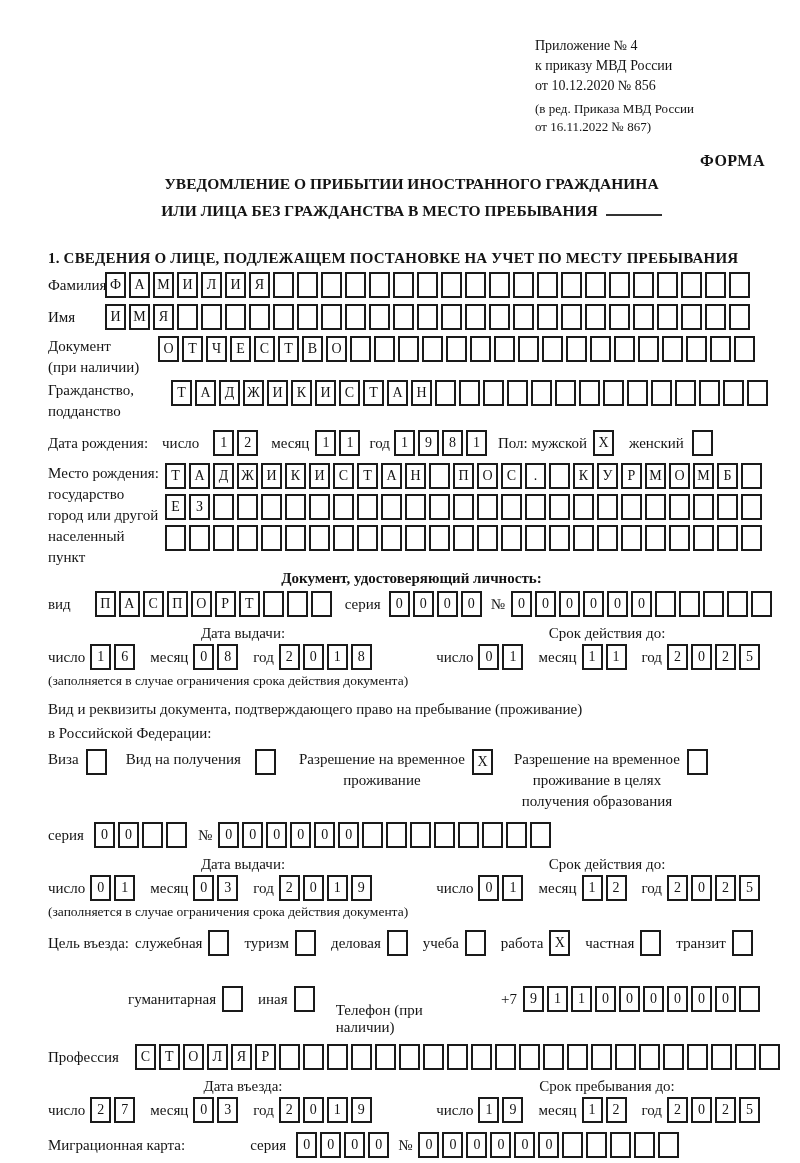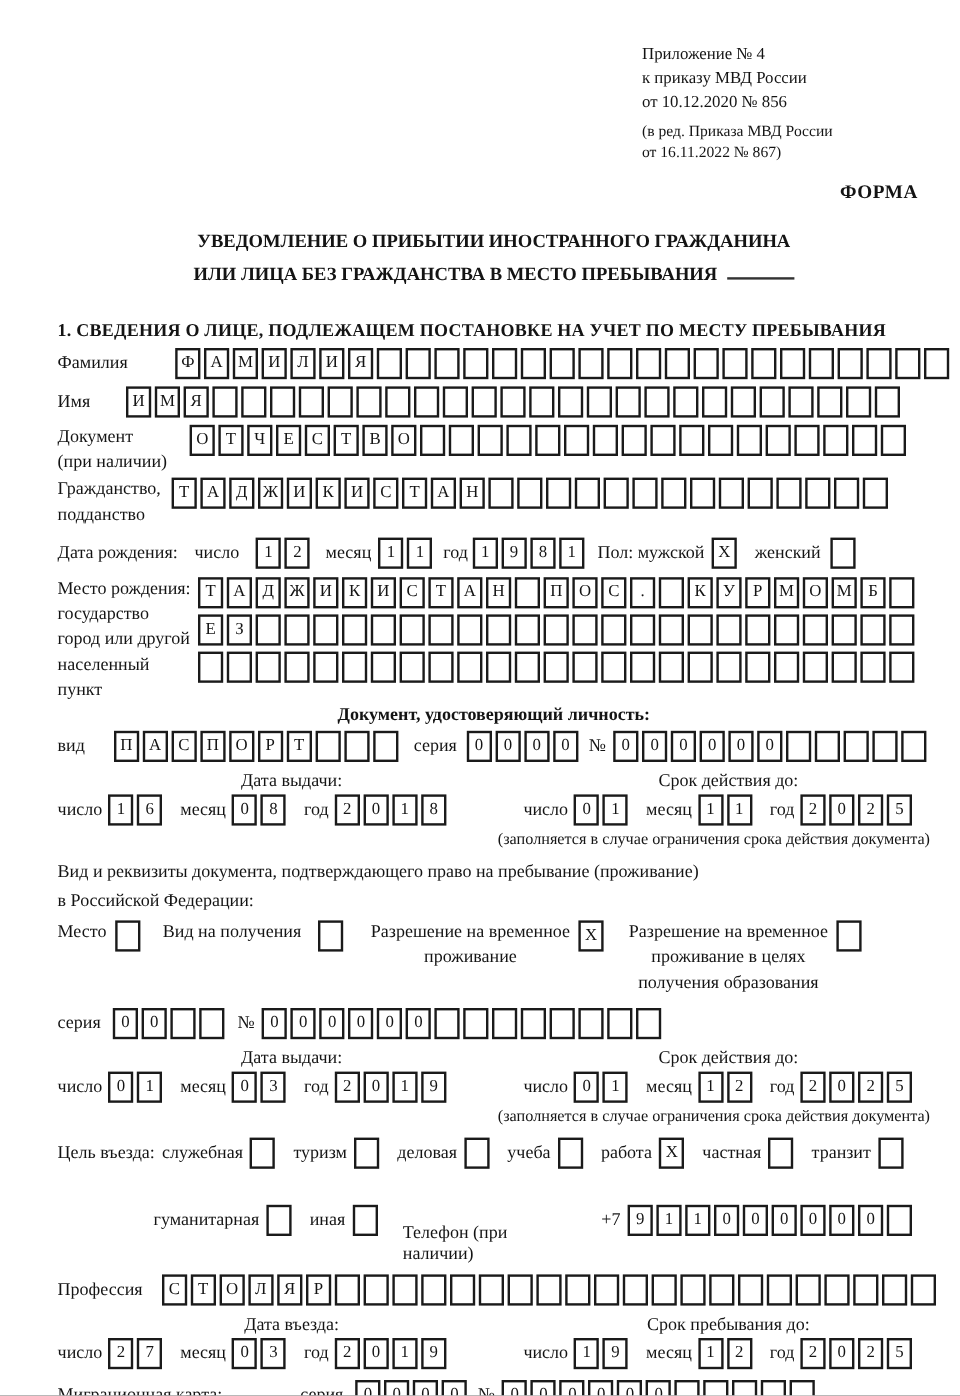--- a/index.html
+++ b/index.html
@@ -5,40 +5,40 @@
   html,body { margin:0; padding:0; background:#888; }
   .page {
     position:relative; width:800px; height:1163px; margin:0 auto;
     background:#fff; color:#141414; box-sizing:border-box;
     padding:36px 25px 16px 48px; overflow:hidden;
     font-family:"Liberation Serif","DejaVu Serif",serif; font-size:15px;
   }
   .annex { margin-left:487px; font-size:14px; line-height:1.42; }
   .annex-edit { margin-left:487px; font-size:13px; line-height:1.4; margin-top:4px; }
   .form-marker { text-align:right; padding-right:10px; font-weight:bold; font-size:16px; margin-top:16px; letter-spacing:.5px; }
-  .title { text-align:center; font-weight:bold; font-size:15.5px; line-height:1.75; margin-top:18px; }
+  .title { text-align:center; font-weight:bold; font-size:15.5px; line-height:1.75; }
   .blank-line { display:inline-block; width:56px; border-bottom:2px solid #333; height:12px; margin-left:8px; }
   .section-heading { font-weight:bold; font-size:15px; margin-top:26px; letter-spacing:.2px; }
 
   .row { display:flex; align-items:flex-start; margin-top:5px; }
   .lbl { flex:none; line-height:27px; }
   .lbl2 { line-height:21px; }
   .cells { display:flex; flex:none; }
   .cell {
     flex:none; width:17px; height:22px; border:2px solid #1a1a1a; margin-right:3px;
     display:inline-flex; align-items:center; justify-content:center;
     font-size:14px; line-height:22px; background:#fff;
   }
   .stackrows .cells { margin-bottom:5px; }
   .dates-row { display:flex; align-items:center; margin-top:2px; }
   .dg { display:flex; align-items:center; }
   .dg .t { margin-right:5px; }
   .dg .cells { margin-right:12px; }
   .date-headers { display:flex; margin-top:8px;gap:19px; }
-  .note { text-align:right; font-size:13.5px; margin-top:3px; }
+  .note { text-align:left; font-size:13.5px; margin-top:3px; }
   .center-bold { text-align:center; font-weight:bold; margin-top:6px; }
   .opt { display:flex; align-items:flex-start; }
   .opt .optlbl { text-align:center; line-height:1.4; margin-right:7px; }
   .purpose-row { display:flex; align-items:center; margin-top:10px; }
   .purpose-row .t { margin-right:6px; }
   .purpose-row .cells { margin-right:12px; }
 </style>
 </head>
 <body>
 
@@ -55,21 +55,21 @@
   </div>
   <div class="form-marker">ФОРМА</div>
 
   <div class="title">
     <div>УВЕДОМЛЕНИЕ О ПРИБЫТИИ ИНОСТРАННОГО ГРАЖДАНИНА</div>
     <div><span>ИЛИ ЛИЦА БЕЗ ГРАЖДАНСТВА В МЕСТО ПРЕБЫВАНИЯ</span><span class="blank-line"></span></div>
   </div>
 
   <div class="section-heading">1. СВЕДЕНИЯ О ЛИЦЕ, ПОДЛЕЖАЩЕМ ПОСТАНОВКЕ НА УЧЕТ ПО МЕСТУ ПРЕБЫВАНИЯ</div>
 
-  <div class="row" style="gap:41px;">
+  <div class="row" style="">
     <span class="lbl" style="width:57px;">Фамилия</span>
     <span class="cells">
         <span class="cell">Ф</span>
         <span class="cell">А</span>
         <span class="cell">М</span>
         <span class="cell">И</span>
         <span class="cell">Л</span>
         <span class="cell">И</span>
         <span class="cell">Я</span>
         <span class="cell"></span>
@@ -155,21 +155,21 @@
         <span class="cell"></span>
         <span class="cell"></span>
         <span class="cell"></span>
         <span class="cell"></span>
         <span class="cell"></span>
         <span class="cell"></span>
         <span class="cell"></span>
       </span>
   </div>
 
-  <div class="row" style="margin-top:2px;">
+  <div class="row" style="margin-top:2px;gap:28px;">
     <span class="lbl lbl2" style="width:95px;">
       <span>Гражданство,</span><br>
       <span>подданство</span>
     </span>
     <span class="cells">
         <span class="cell">Т</span>
         <span class="cell">А</span>
         <span class="cell">Д</span>
         <span class="cell">Ж</span>
         <span class="cell">И</span>
@@ -402,21 +402,21 @@
   </div>
   <div class="note">(заполняется в случае ограничения срока действия документа)</div>
 
   <div style="margin-top:8px; line-height:1.6;">
     <div>Вид и реквизиты документа, подтверждающего право на пребывание (проживание)</div>
     <div>в Российской Федерации:</div>
   </div>
 
   <div class="row" style="margin-top:4px;">
     <span class="opt">
-      <span class="optlbl">Место</span>
+      <span class="optlbl">Виза</span>
       <span class="cells">
           <span class="cell"></span>
         </span>
     </span>
     <span class="opt" style="margin-left:16px;">
       <span class="optlbl" style="margin-right:14px;">Вид на получения</span>
       <span class="cells">
           <span class="cell"></span>
         </span>
     </span>

